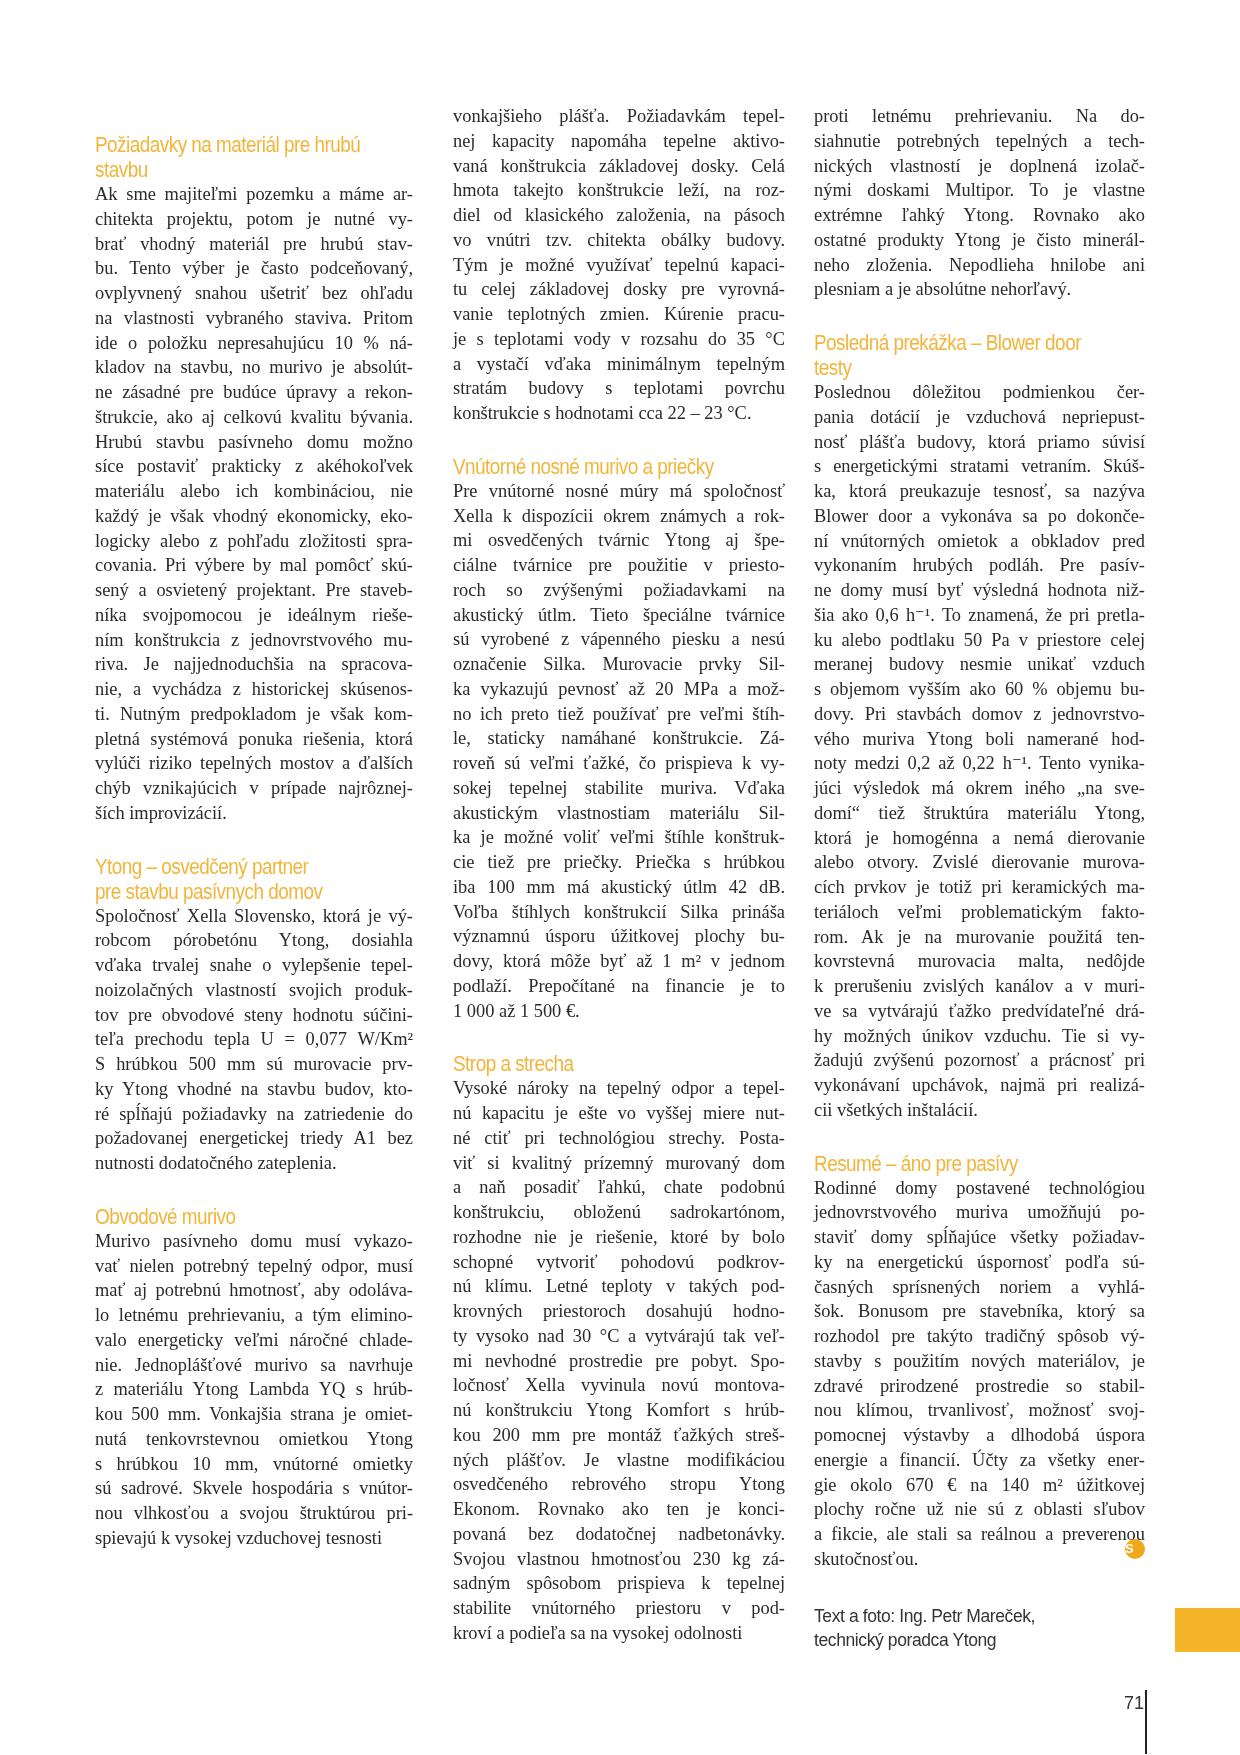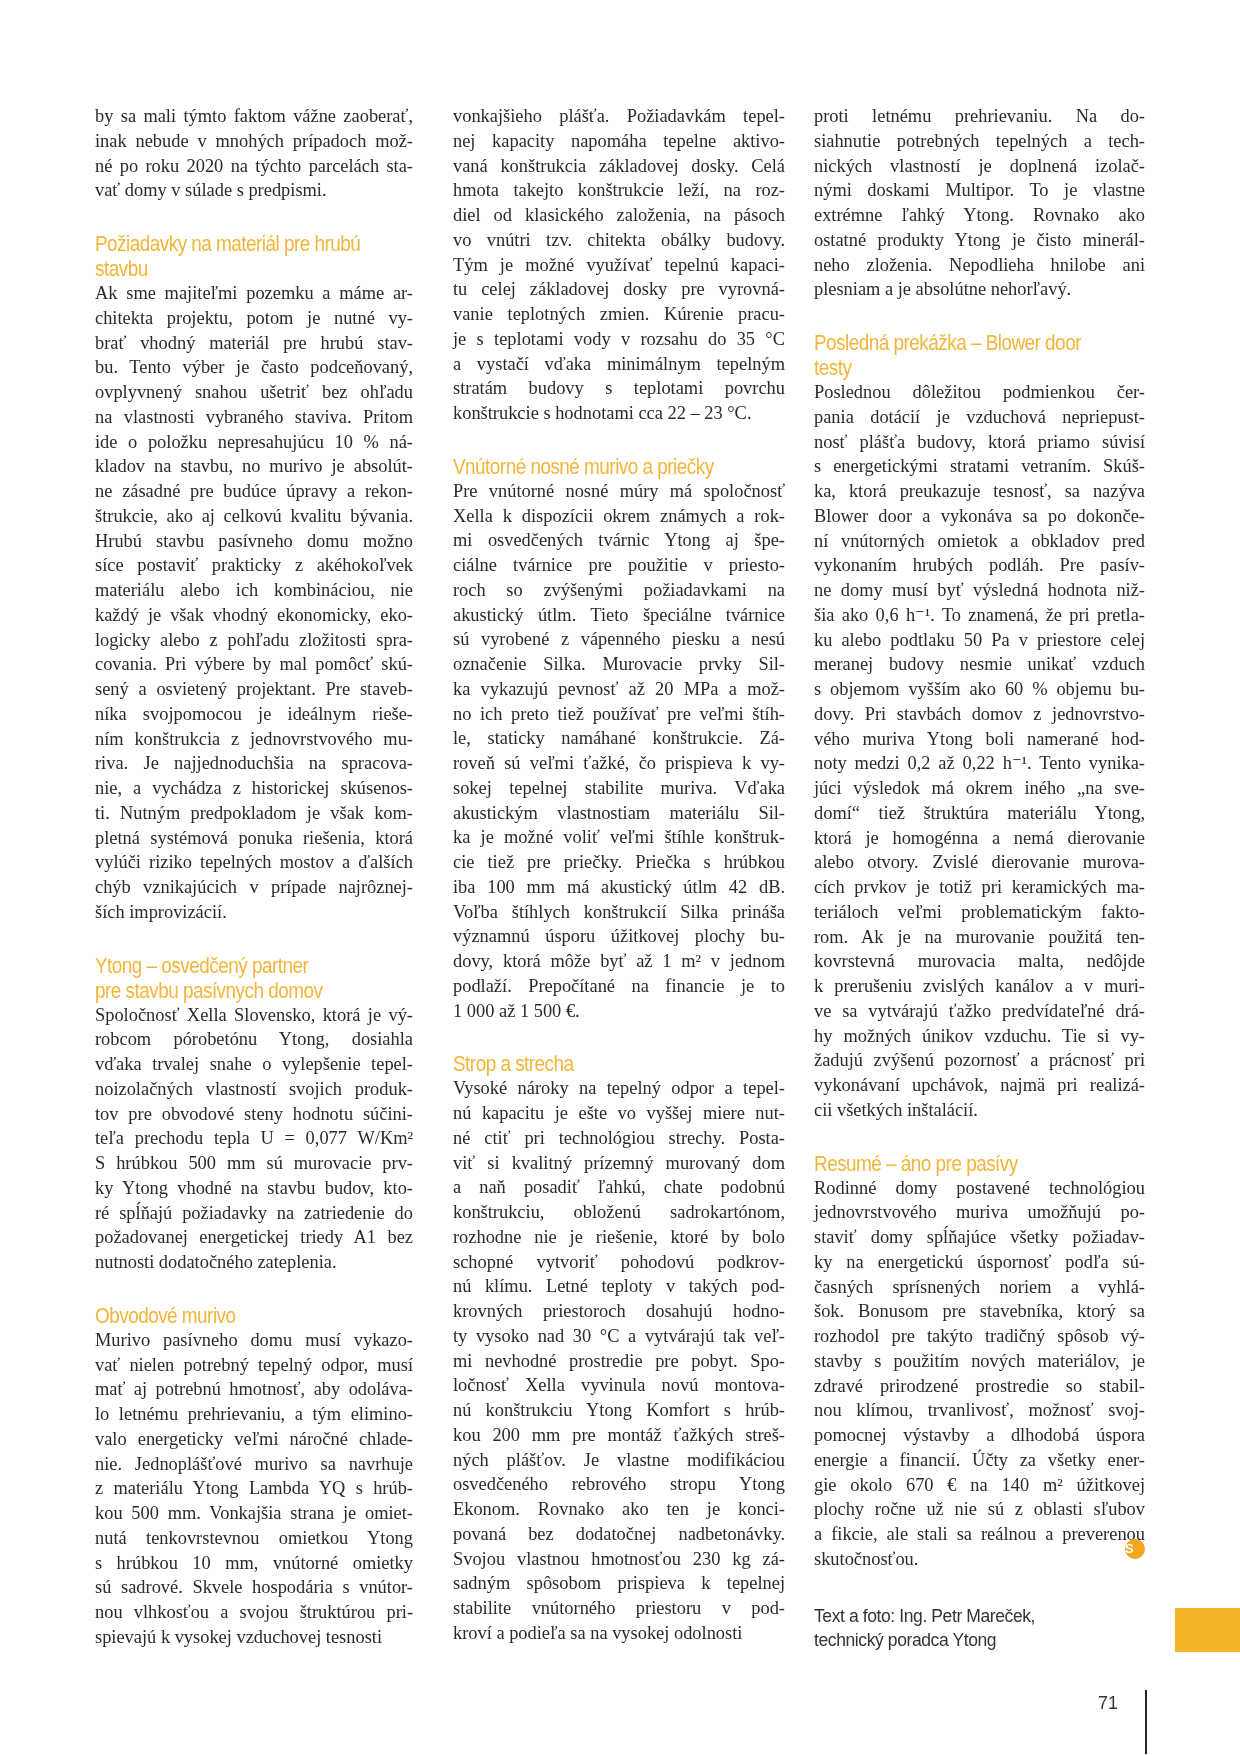--- a/index.html
+++ b/index.html
@@ -30,35 +30,29 @@
     font-size: 13px; font-weight: bold; text-align: center; line-height: 20px;
     position: absolute; right: 0px;
   }
   .credit {
     position: absolute; left: 814px; width: 331px; top: 1604px; text-align: left;
     font-family: "Liberation Sans", "DejaVu Sans", sans-serif; font-size: 17.5px; line-height: 24px;
     color: #333; letter-spacing: -0.4px;
   }
   .orange-tab { position: absolute; left: 1175px; top: 1608px; width: 65px; height: 44px; background: #f5b52a; }
   .page-number {
-    position: absolute; left: 1098px; top: 1693px; font-family: "Liberation Sans", sans-serif;
+    position: absolute; left: 1124px; top: 1693px; font-family: "Liberation Sans", sans-serif;
     font-size: 18px; color: #333;
   }
   .page-rule { position: absolute; left: 1145px; top: 1690px; width: 1.5px; height: 64px; background: #222; }
 </style>
 </head>
 <body>
 
 <div id="col-0" class="col col-1">
-    <div class="section first">
-      <div class="line">by sa mali týmto faktom vážne zaoberať,</div>
-      <div class="line">inak nebude v mnohých prípadoch mož-</div>
-      <div class="line">né po roku 2020 na týchto parcelách sta-</div>
-      <div class="line last">vať domy v súlade s predpismi.</div>
-    </div>
     <div class="section">
       <div class="heading">Požiadavky na materiál pre hrubú</div>
       <div class="heading">stavbu</div>
       <div class="line">Ak sme majiteľmi pozemku a máme ar-</div>
       <div class="line">chitekta projektu, potom je nutné vy-</div>
       <div class="line">brať vhodný materiál pre hrubú stav-</div>
       <div class="line">bu. Tento výber je často podceňovaný,</div>
       <div class="line">ovplyvnený snahou ušetriť bez ohľadu</div>
       <div class="line">na vlastnosti vybraného staviva. Pritom</div>
       <div class="line">ide o položku nepresahujúcu 10 % ná-</div>

